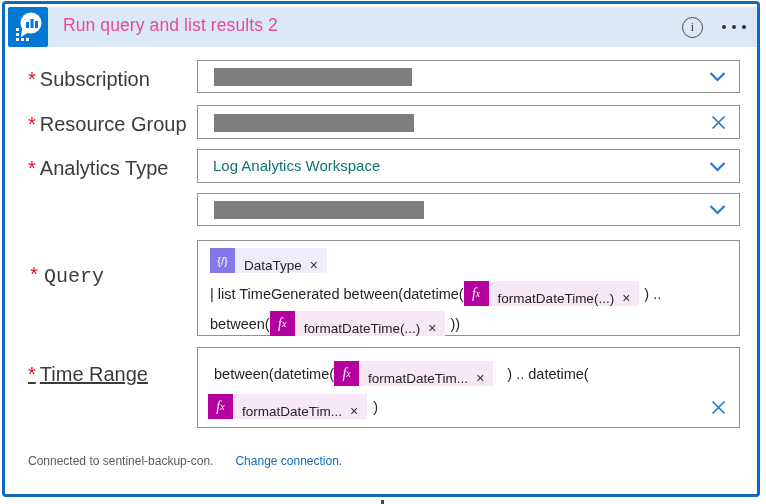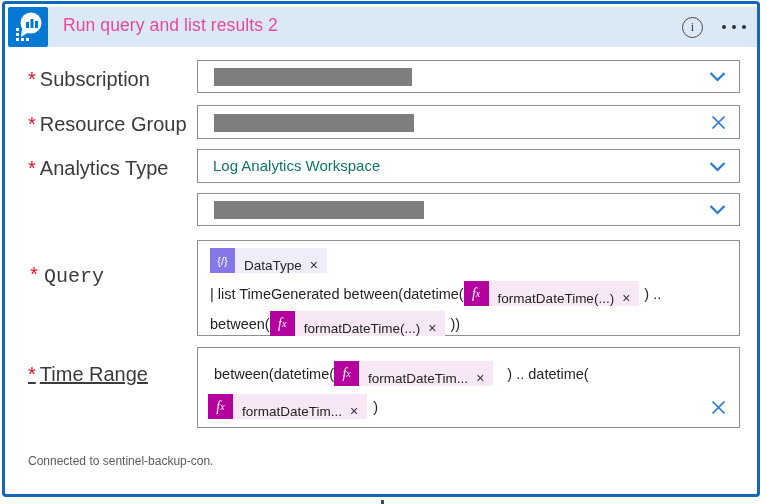--- a/index.html
+++ b/index.html
@@ -178,16 +178,17 @@
     </div>
     <div class="ctrl-icon" style="top:52px;">
       <svg width="15" height="15" viewBox="0 0 15 15">
           <path d="M1.5,1.5 L13.5,13.5 M13.5,1.5 L1.5,13.5" stroke="#2779cf" stroke-width="1.7" fill="none"></path>
         </svg>
     </div>
   </div>
 
   <div class="footer">
     <span class="status">Connected to sentinel-backup-con.</span>
+    <span class="link">Change connection.</span>
   </div>
 
   <div class="connector-tick"></div>
 </div>
 
 </body></html>

